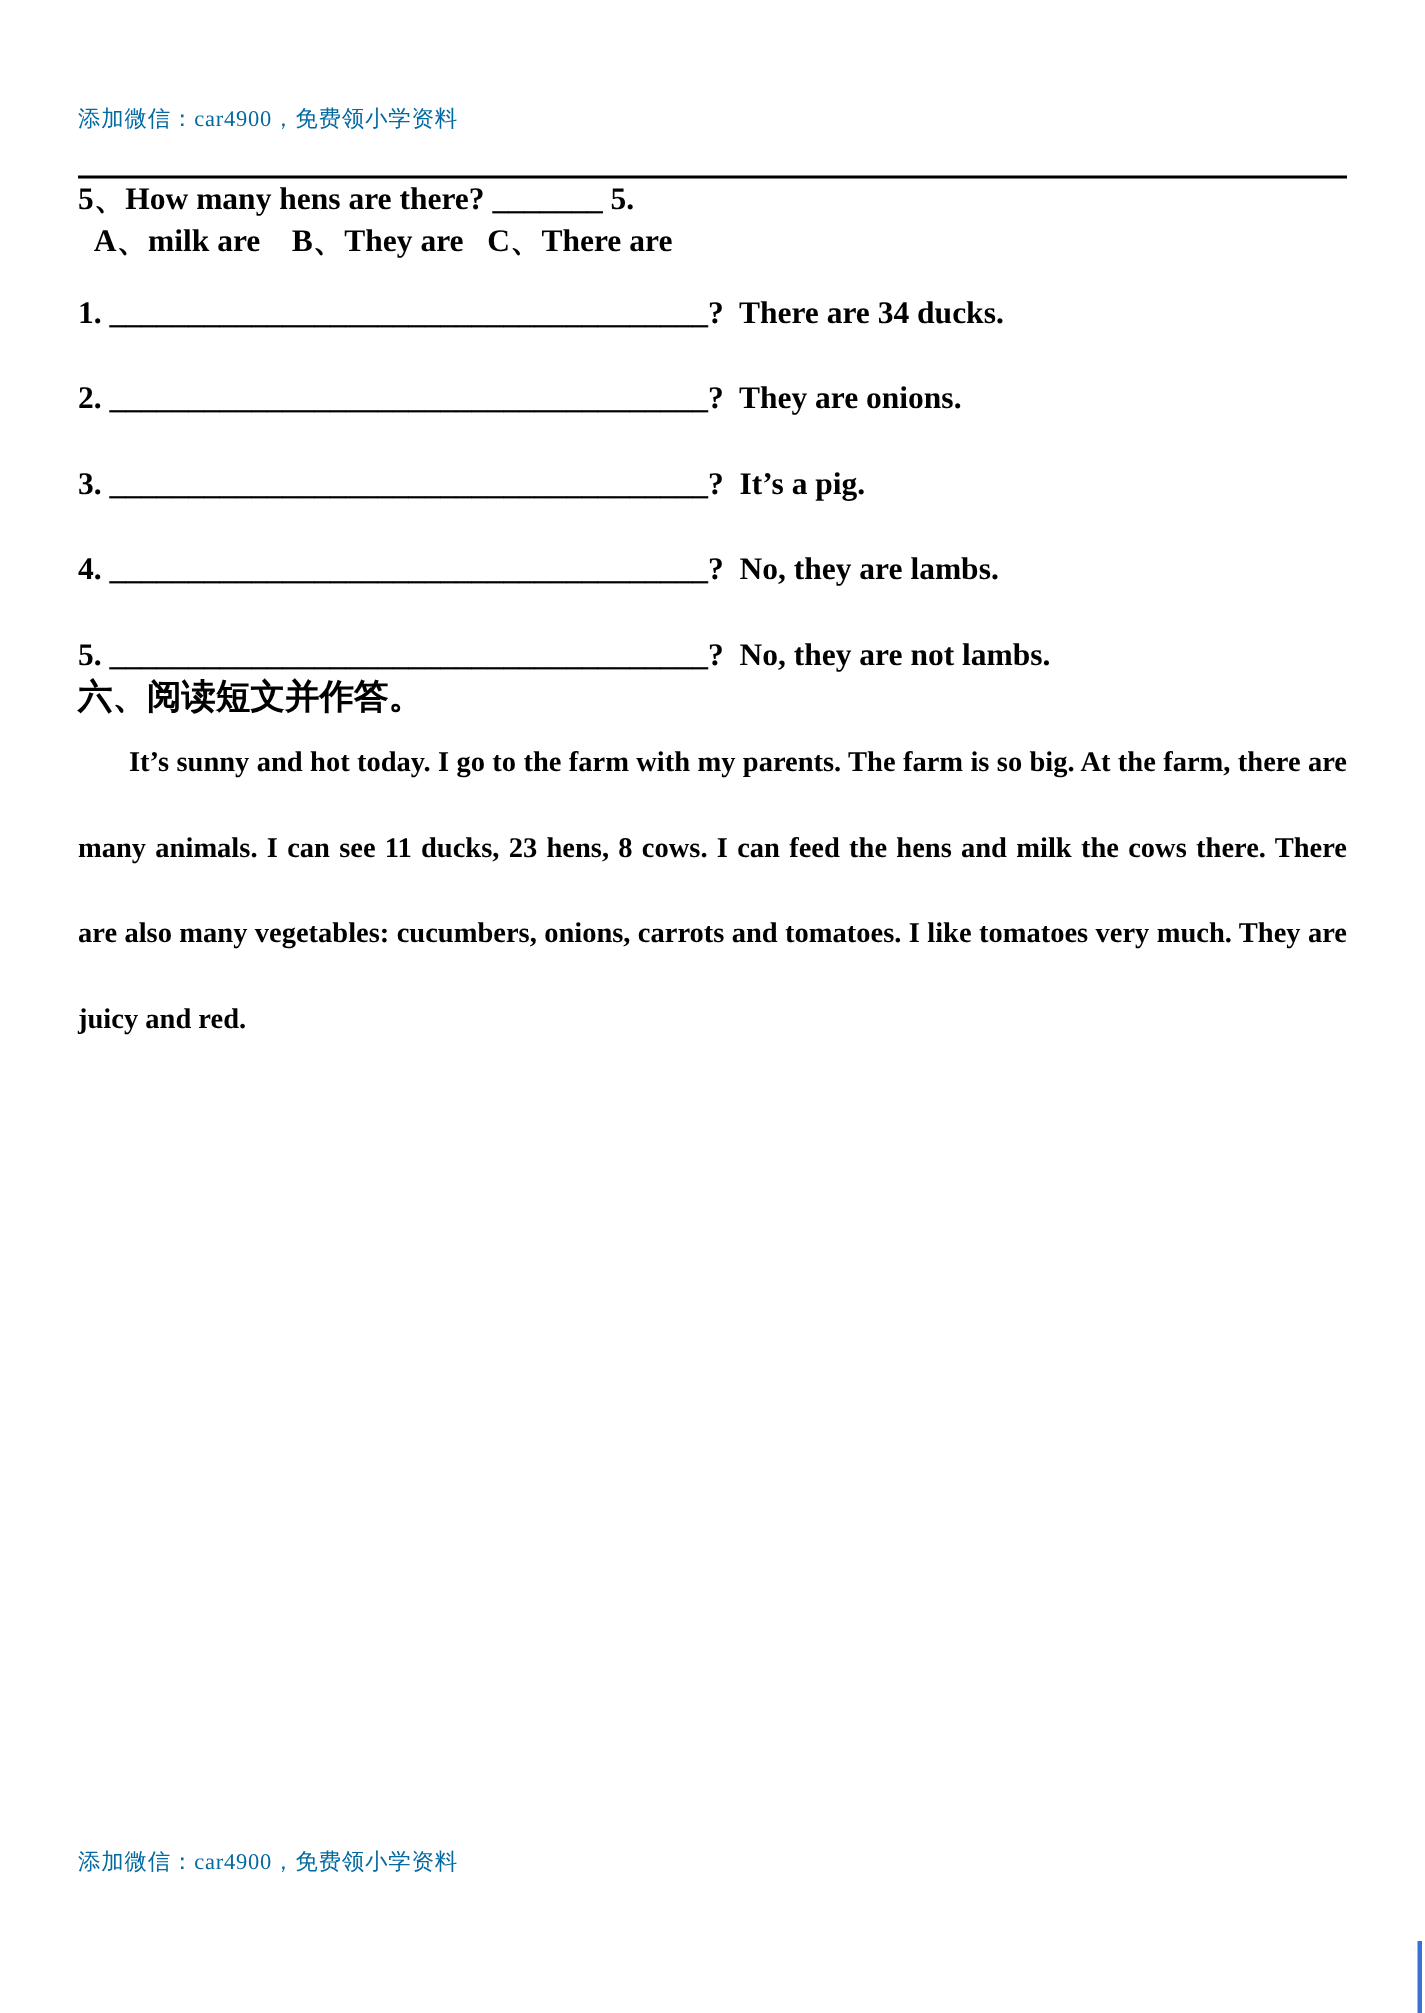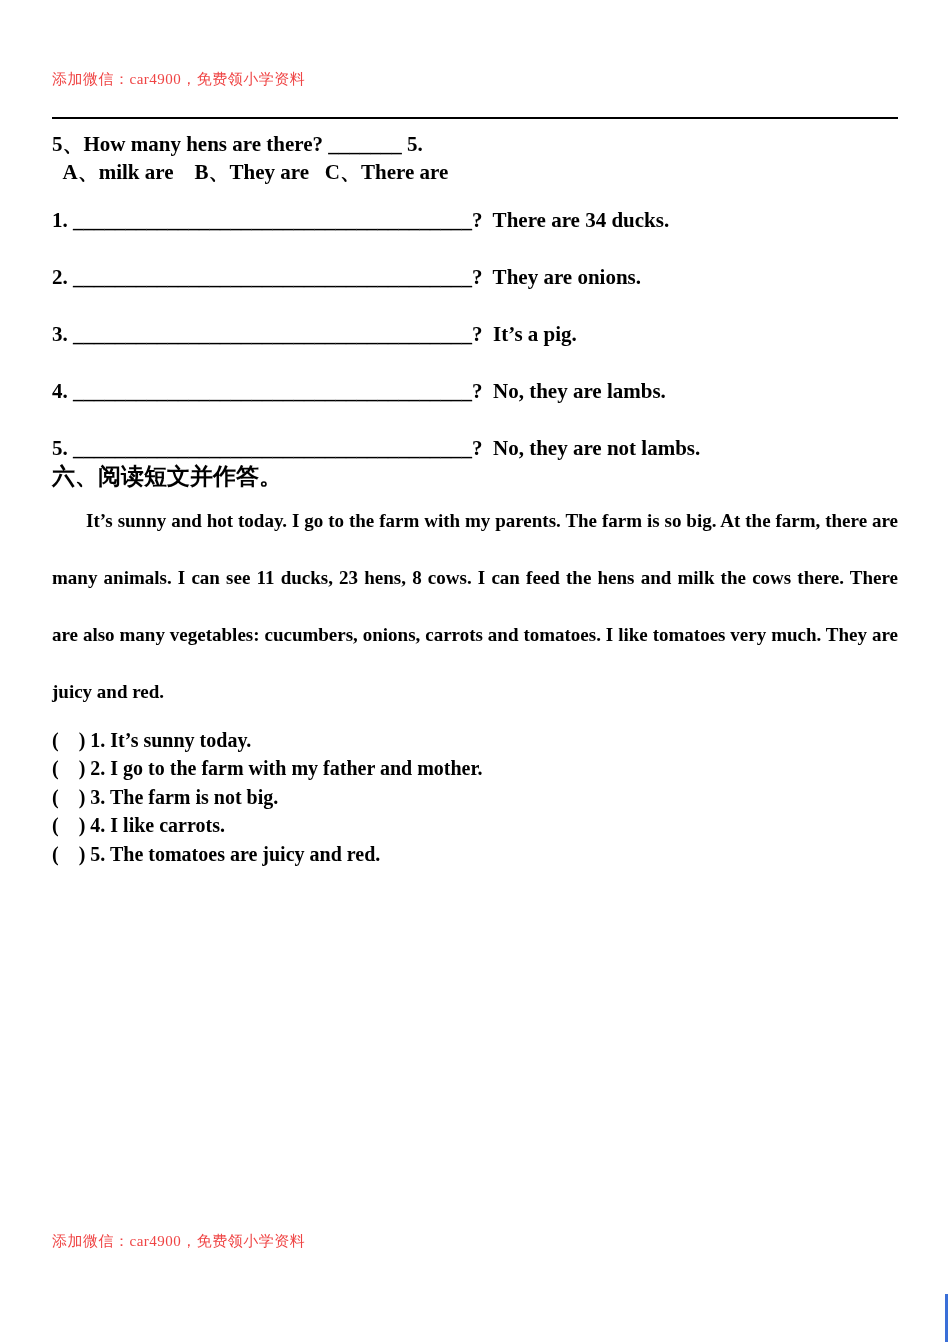--- a/index.html
+++ b/index.html
@@ -9,40 +9,40 @@
     height: 1342px;
     position: relative;
     font-family: "Liberation Serif", serif;
     color: #000000;
     overflow: hidden;
   }
   .page { padding: 0 52px; }
 
   .watermark {
     font-size: 15px;
-    color: #ef4444;
+    color: #0369a1;
     font-weight: 400;
     letter-spacing: 0.5px;
     white-space: pre-wrap;
   }
   .header-watermark { padding-top: 70px; }
   .header-rule {
     border: none;
     border-top: 2px solid #000000;
     margin-top: 28px;
     height: 0;
   }
 
   .bold-line {
     font-weight: 700;
     font-size: 21px;
     white-space: pre-wrap;
     line-height: 1.3;
   }
-  .q5-line { margin-top: 12px; }
+  .q5-line { }
   .q5-options { margin-top: 1px; }
   .section5-title { margin-top: 4px; font-size: 21px; font-weight: 700; }
 
   .fill-item {
     font-weight: 700;
     font-size: 21px;
     line-height: 27px;
     white-space: pre-wrap;
     margin-top: 30px;
   }
@@ -104,25 +104,18 @@
     <div class="fill-item">2. ______________________________________?  They are onions.</div>
     <div class="fill-item">3. ______________________________________?  It’s a pig.</div>
     <div class="fill-item">4. ______________________________________?  No, they are lambs.</div>
     <div class="fill-item">5. ______________________________________?  No, they are not lambs.</div>
   </div>
 
   <div class="section6-title">六、阅读短文并作答。</div>
 
   <div class="passage">It’s sunny and hot today. I go to the farm with my parents. The farm is so big. At the farm, there are many animals. I can see 11 ducks, 23 hens, 8 cows. I can feed the hens and milk the cows there. There are also many vegetables: cucumbers, onions, carrots and tomatoes. I like tomatoes very much. They are juicy and red.</div>
 
-  <div class="tf-list">
-    <div class="tf-item">(    ) 1. It’s sunny today.</div>
-    <div class="tf-item">(    ) 2. I go to the farm with my father and mother.</div>
-    <div class="tf-item">(    ) 3. The farm is not big.</div>
-    <div class="tf-item">(    ) 4. I like carrots.</div>
-    <div class="tf-item">(    ) 5. The tomatoes are juicy and red.</div>
-  </div>
 
 </div>
 
 <div class="watermark footer-watermark">添加微信：car4900，免费领小学资料</div>
 
 <div class="page-edge-marker"></div>
 
 </body></html>

